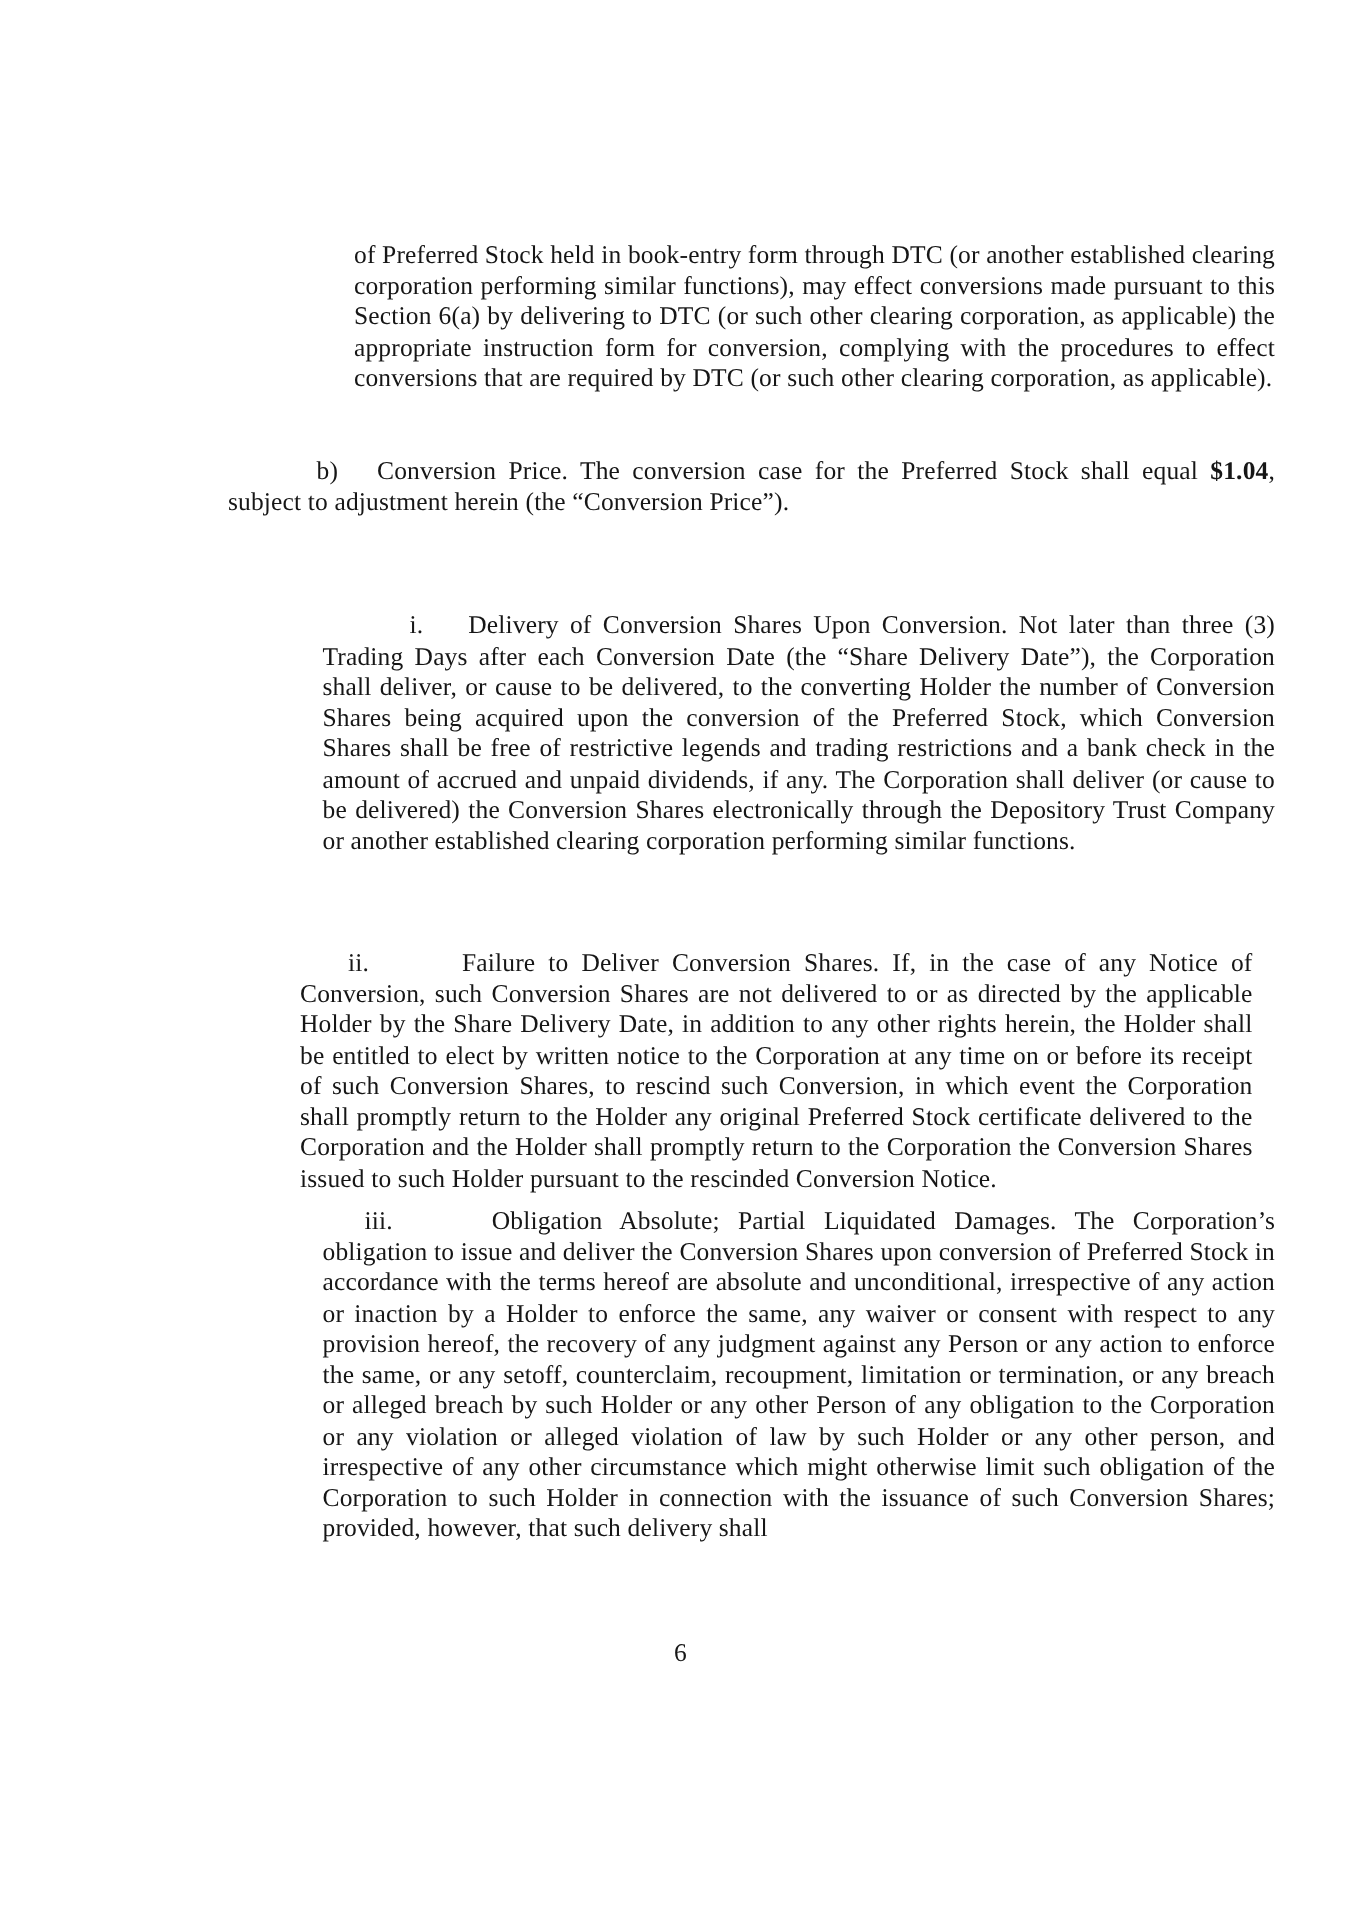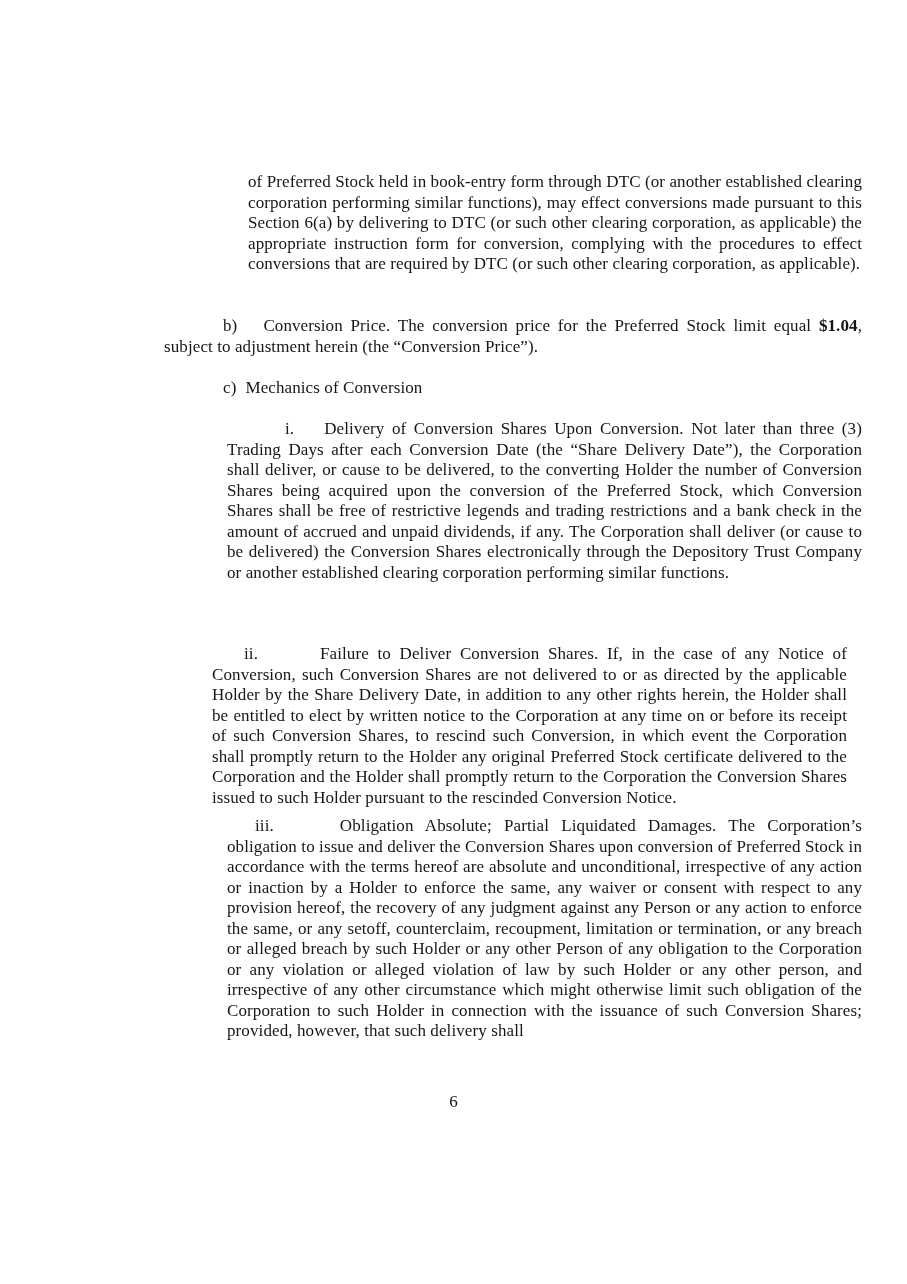--- a/index.html
+++ b/index.html
@@ -10,21 +10,21 @@
   .sheet {
     position: relative;
     width: 907px;
     height: 1284px;
     background: #ffffff;
     overflow: hidden;
     font-family: "Liberation Serif", "DejaVu Serif", serif;
   }
   .para {
     position: absolute;
-    margin: 12px;
+    margin: 0;
     text-align: justify;
     font-size: 17px;
     line-height: 20.5px;
     color: #161616;
     letter-spacing: 0.1px;
   }
   .intro    { left: 236px; top: 160px; width: 614px; }
   .sec-b    { left: 152px; top: 304px; width: 698px; text-indent: 59px; }
   .sec-c    { left: 211px; top: 366px; width: 640px; }
   .item-i   { left: 215px; top: 407px; width: 635px; text-indent: 58px; }
@@ -49,23 +49,22 @@
     color: #161616;
   }
 </style>
 </head>
 <body>
 
 <div class="sheet">
 
   <p class="para intro">of Preferred Stock held in book-entry form through DTC (or another established clearing corporation performing similar functions), may effect conversions made pursuant to this Section 6(a) by delivering to DTC (or such other clearing corporation, as applicable) the appropriate instruction form for conversion, complying with the procedures to effect conversions that are required by DTC (or such other clearing corporation, as applicable).</p>
 
-  <p class="para sec-b"><span>b)</span><span class="tab"></span><span><span class="u">Conversion Price</span><span>.  The conversion price for the Preferred Stock limit equal </span><span class="b">$1.04</span><span>, subject to adjustment herein (the “</span><span class="u">Conversion Price</span><span>”).</span></span></p>
+  <p class="para sec-b"><span>b)</span><span class="tab"></span><span><span class="u">Conversion Price</span><span>.  The conversion case for the Preferred Stock shall equal </span><span class="b">$1.04</span><span>, subject to adjustment herein (the “</span><span class="u">Conversion Price</span><span>”).</span></span></p>
 
-  <p class="para sec-c"><span>c)</span><span class="tab"></span><span><span class="u">Mechanics of Conversion</span></span></p>
 
   <p class="para item-i"><span>i.</span><span class="tab"></span><span><span class="u">Delivery of Conversion Shares Upon Conversion</span><span>. Not later than three (3) Trading Days after each Conversion Date (the “</span><span class="u">Share Delivery Date</span><span>”), the Corporation shall deliver, or cause to be delivered, to the converting Holder the number of Conversion Shares being acquired upon the conversion of the Preferred Stock, which Conversion Shares shall be free of restrictive legends and trading restrictions and a bank check in the amount of accrued and unpaid dividends, if any.  The Corporation shall deliver (or cause to be delivered) the Conversion Shares electronically through the Depository Trust Company or another established clearing corporation performing similar functions.</span></span></p>
 
   <p class="para item-ii"><span>ii.</span><span class="tab"></span><span><span class="u">Failure to Deliver Conversion Shares</span><span>.  If, in the case of any Notice of Conversion, such Conversion Shares are not delivered to or as directed by the applicable Holder by the Share Delivery Date, in addition to any other rights herein, the Holder shall be entitled to elect by written notice to the Corporation at any time on or before its receipt of such Conversion Shares, to rescind such Conversion, in which event the Corporation shall promptly return to the Holder any original Preferred Stock certificate delivered to the Corporation and the Holder shall promptly return to the Corporation the Conversion Shares issued to such Holder pursuant to the rescinded Conversion Notice.</span></span></p>
 
   <p class="para item-iii"><span>iii.</span><span class="tab"></span><span><span class="u">Obligation Absolute; Partial Liquidated Damages</span><span>.   The Corporation’s obligation to issue and deliver the Conversion Shares upon conversion of Preferred Stock in accordance with the terms hereof are absolute and unconditional, irrespective of any action or inaction by a Holder to enforce the same, any waiver or consent with respect to any provision hereof, the recovery of any judgment against any Person or any action to enforce the same, or any setoff, counterclaim, recoupment, limitation or termination, or any breach or alleged breach by such Holder or any other Person of any obligation to the Corporation or any violation or alleged violation of law by such Holder or any other person, and irrespective of any other circumstance which might otherwise limit such obligation of the Corporation to such Holder in connection with the issuance of such Conversion Shares; </span><span class="u">provided</span><span>, </span><span class="u">however</span><span>, that such delivery shall</span></span></p>
 
   <div class="pagenum">6</div>
 
 </div>

